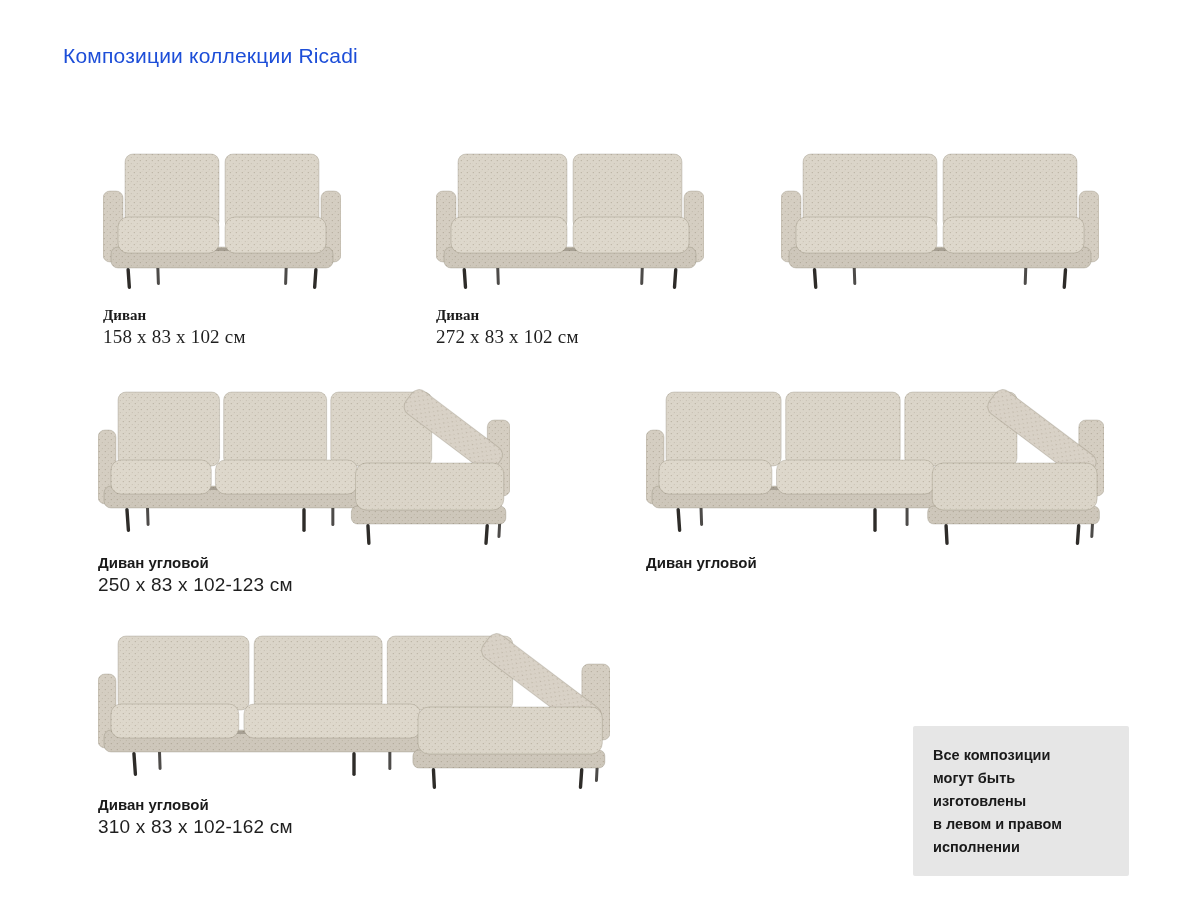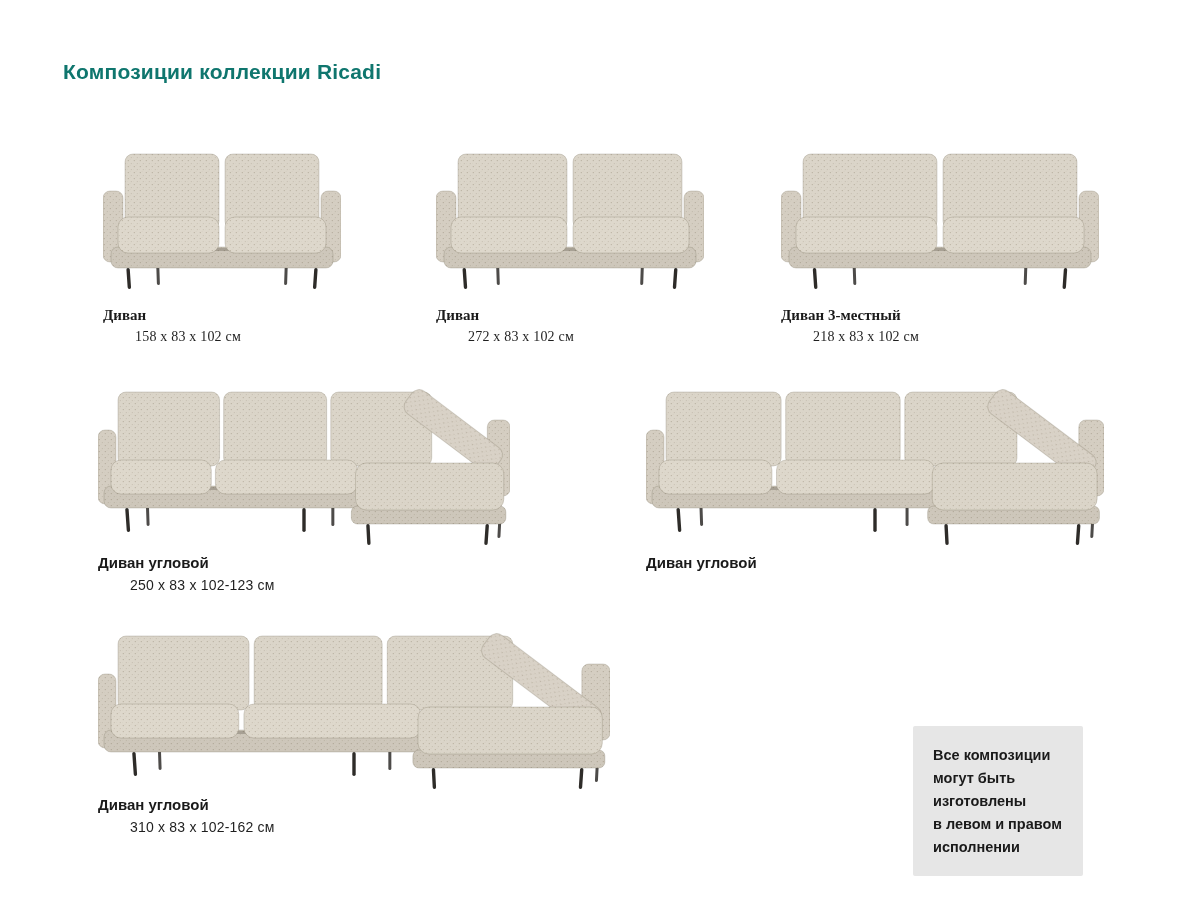--- a/index.html
+++ b/index.html
@@ -3,34 +3,34 @@
 <meta charset="utf-8">
 <style>
   * { margin:0; padding:0; box-sizing:border-box; }
   html,body { background:#ffffff; }
   body { font-family:"Liberation Sans", "DejaVu Sans", sans-serif; }
   .page {
     position:relative; width:1200px; height:900px; background:#ffffff;
     overflow:hidden; margin:0 auto;
   }
   .page-title {
-    position:absolute; left:63px; top:60px;
-    font-size:21px; font-weight:700; letter-spacing:.2px; color:#0f766e;
+    position:absolute; left:63px; top:44px;
+    font-size:21px; font-weight:400; letter-spacing:.2px; color:#1d4ed8;
   }
   .card { position:absolute; }
   .sofa-image { display:block; line-height:0; }
   .sofa-image svg { display:block; }
   .label { line-height:20px; }
   .r1 .label { margin-top:14px;font-family:Liberation Serif, serif; }
   .r2 .label { margin-top:5px; }
   .r3 .label { margin-top:3px; }
   .pname { font-size:15px; font-weight:600; color:#1a1a1a; }
-  .pdims { font-size:14px; font-weight:400; color:#1f1f1f; margin-top:2px; letter-spacing:.2px;margin-left:32px; }
+  .pdims { font-size:19px; font-weight:400; color:#1f1f1f; margin-top:2px; letter-spacing:.2px; }
   .note-box {
-    position:absolute; left:913px; top:726px; width:170px; min-height:96px;
+    position:absolute; left:913px; top:726px; width:216px; min-height:96px;
     background:#e6e6e6; border-radius:2px; padding:18px 20px 17px 20px;
   }
   .note-text {
     font-size:14.5px; line-height:23px; font-weight:600; color:#1a1a1a;
     white-space:pre-line;
   }
 </style>
 </head>
 <body>
 
@@ -136,24 +136,20 @@
           <rect x="298" y="50" width="20" height="71" rx="7" fill="rgba(93,83,66,0.07)"></rect>
           <rect x="8" y="106" width="302" height="21" rx="7" fill="url(#bcl2)" stroke="rgba(116,106,88,0.25)" stroke-width="1"></rect>
           <rect x="8" y="106" width="302" height="21" rx="7" fill="rgba(93,83,66,0.12)"></rect>
           <rect x="20" y="107" width="278" height="3" fill="rgba(70,61,48,0.28)"></rect>
           <rect x="15" y="76" width="141" height="36" rx="10" fill="url(#bcl2)" stroke="rgba(116,106,88,0.25)" stroke-width="1"></rect>
           <rect x="162" y="76" width="141" height="36" rx="10" fill="url(#bcl2)" stroke="rgba(116,106,88,0.25)" stroke-width="1"></rect>
           <rect x="31.69" y="127" width="3.4" height="21" rx="1.7" fill="#2e2c29" opacity="1" transform="rotate(-4 33.39 127)"></rect>
           <rect x="282.91" y="127" width="3.4" height="21" rx="1.7" fill="#2e2c29" opacity="1" transform="rotate(4 284.61 127)"></rect>
         </svg>
       </div>
-    <div class="label">
-      <div class="pname">Диван 3-местный</div>
-      <div class="pdims">218 x 83 x 102 см</div>
-    </div>
   </section>
 
   <section class="card r2" style="left:98px; top:378px;">
     <div class="sofa-image">
         <svg width="412" height="170" viewBox="0 0 412 170" xmlns="http://www.w3.org/2000/svg">
           <defs>
             <pattern id="bcl3" width="6" height="6" patternUnits="userSpaceOnUse">
     <rect width="6" height="6" fill="#ded8cc"></rect>
     <circle cx="1.3" cy="1.6" r="0.62" fill="#b7ae9d"></circle>
     <circle cx="4.3" cy="4.6" r="0.62" fill="#b7ae9d" opacity="0.6"></circle>

